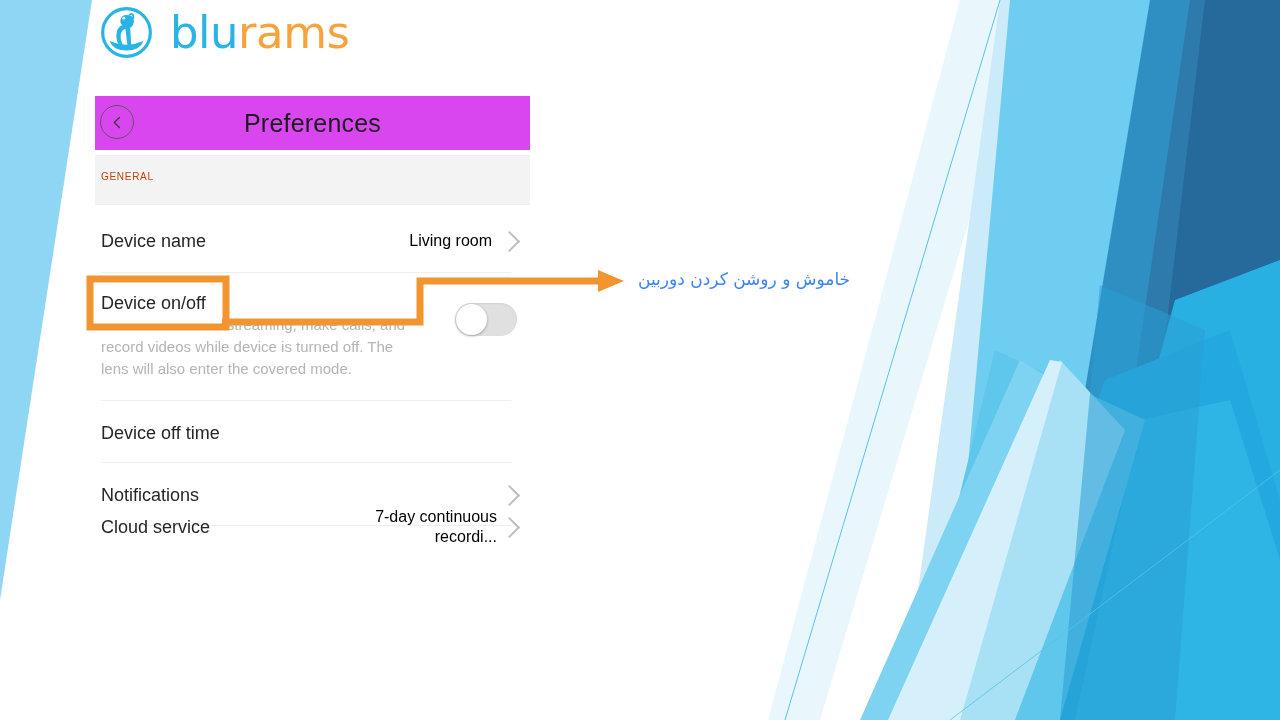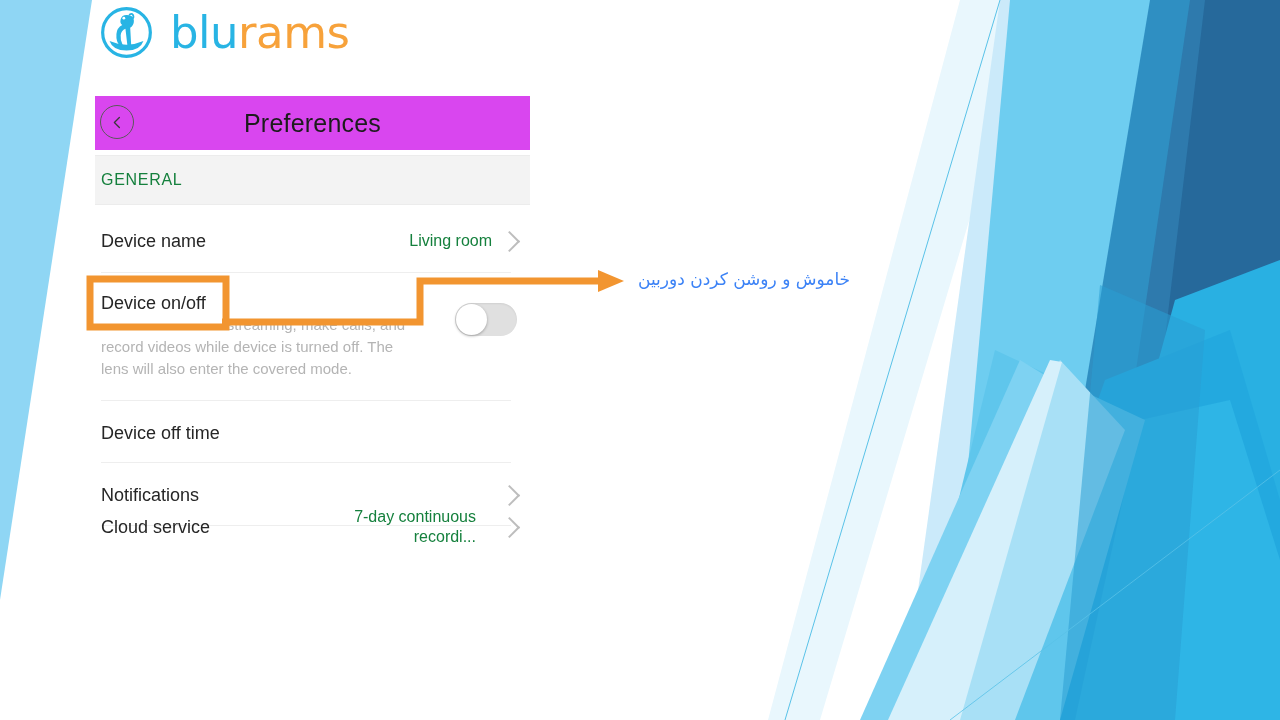--- a/index.html
+++ b/index.html
@@ -31,26 +31,26 @@
   .titlebar{position:absolute;left:0;top:96px;width:435px;height:54px;background:#d946ef;}
   .back-btn{position:absolute;left:5px;top:9px;width:34px;height:34px;border:1.4px solid #5a5a5a;
             border-radius:50%;box-sizing:border-box;display:flex;align-items:center;justify-content:center;}
   .page-title{position:absolute;left:0;top:0;width:435px;height:54px;
               display:flex;align-items:center;justify-content:center;
               font-size:25px;color:#1c1c1c;font-weight:400;letter-spacing:.2px;}
 
   
   .section-band{position:absolute;left:0;top:155px;width:435px;height:50px;background:#f3f3f3;
                 border-top:1px solid #ececec;border-bottom:1px solid #ececec;box-sizing:border-box;}
-  .section-band span{position:absolute;left:6px;top:15px;font-size:16px;color:#15803d;letter-spacing:.7px;}
+  .section-band span{position:absolute;left:6px;top:15px;font-size:10px;color:#c2410c;letter-spacing:.7px;}
 
   
   .row{position:absolute;left:6px;width:416px;box-sizing:border-box;}
   .row-label{font-size:18px;color:#262626;}
-  .row-value{font-size:16px;color:#15803d;text-align:right;line-height:20px;}
+  .row-value{font-size:16px;color:#000000;text-align:right;line-height:20px;}
   .chev{width:13px;height:13px;border-top:2px solid #bdbdbd;border-right:2px solid #bdbdbd;
         transform:rotate(45deg);flex:0 0 auto;}
   .divider{position:absolute;left:6px;width:410px;height:1px;background:#eeeeee;}
 
   .rowflex{display:flex;align-items:center;justify-content:space-between;gap:10px;}
 
   
   .desc{font-size:15px;color:#b4b4b4;line-height:22px;width:305px;}
 
   
@@ -153,21 +153,21 @@
   <div class="divider" style="top:462px;"></div>
 
   <div class="row rowflex" style="top:477px;height:36px;">
     <div class="row-label">Notifications</div>
     <div class="chev"></div>
   </div>
   <div class="divider" style="top:525px;"></div>
 
   <div class="row rowflex" style="top:507px;height:40px;">
     <div class="row-label">Cloud service</div>
-    <div class="rowflex" style="gap:26px;">
+    <div class="rowflex" style="gap:5px;">
       <div class="row-value" style="width:140px;">7-day continuous recordi...</div>
       <div class="chev"></div>
     </div>
   </div>
 </div>
 
 <svg id="callout" viewBox="0 0 1280 720">
 
   <rect x="93" y="282" width="130" height="42" fill="#ffffff"></rect>
 

